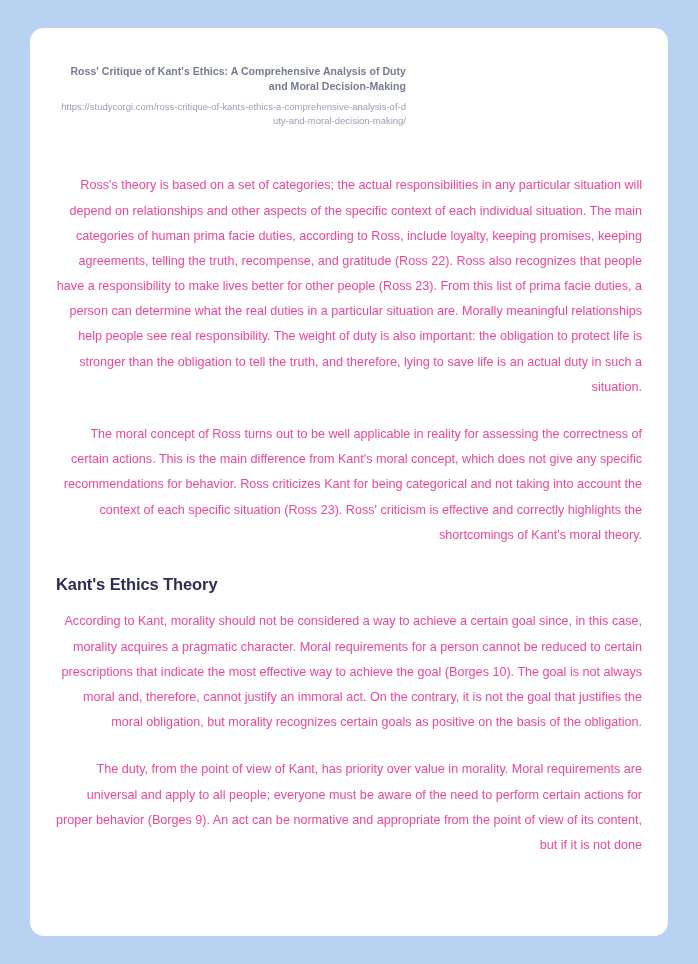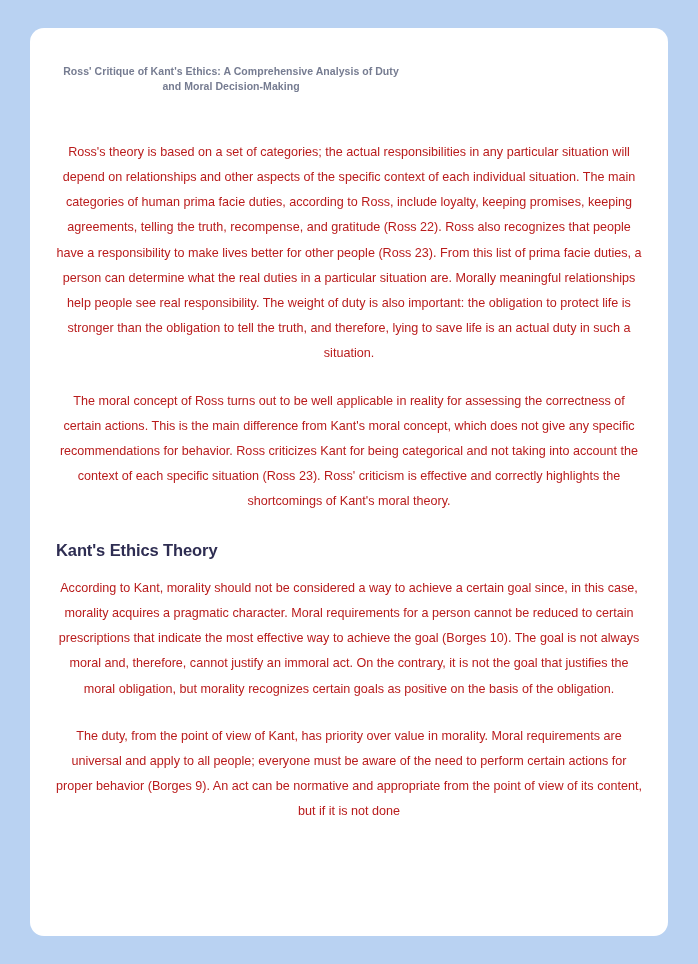--- a/index.html
+++ b/index.html
@@ -60,21 +60,21 @@
   }
   .brand-reg {
     font-size: 13px;
     font-weight: bold;
     color: #221c46;
     vertical-align: super;
     margin-left: 2px;
   }
   .doc-meta {
     flex: 0 1 auto;
-    text-align: center;
+    text-align: right;
     max-width: 350px;
     padding-top: 2px;
   }
   .doc-title {
     font-size: 10.5px;
     font-weight: bold;
     color: #767c91;
     line-height: 1.42;
     letter-spacing: 0.05px;
   }
@@ -89,23 +89,23 @@
 
   
   .doc-body {
     padding: 0 26px;
     box-sizing: border-box;
     margin-top: 46px;
   }
   .para {
     font-size: 12.6px;
     line-height: 2.0;
-    color: #b91c1c;
+    color: #ec4899;
     margin: 0 0 22px 0;
-    text-align: center;
+    text-align: right;
   }
   .para:last-child { margin-bottom: 2px; }
   .section-heading {
     font-size: 16.5px;
     font-weight: bold;
     color: #2e2d52;
     margin: 26px 0 14px 0;
     line-height: 1.3;
     letter-spacing: -0.1px;
   }
@@ -114,20 +114,21 @@
 <body>
 
 <div id="page">
   <div class="card">
 
     <div class="doc-header">
 
 
       <div class="doc-meta">
         <div class="doc-title">Ross' Critique of Kant's Ethics: A Comprehensive Analysis of Duty and Moral Decision-Making</div>
+        <div class="doc-url">https://studycorgi.com/ross-critique-of-kants-ethics-a-comprehensive-analysis-of-duty-and-moral-decision-making/</div>
       </div>
 
     </div>
 
     <div class="doc-body">
       <p class="para">Ross's theory is based on a set of categories; the actual responsibilities in any particular situation will depend on relationships and other aspects of the specific context of each individual situation. The main categories of human prima facie duties, according to Ross, include loyalty, keeping promises, keeping agreements, telling the truth, recompense, and gratitude (Ross 22). Ross also recognizes that people have a responsibility to make lives better for other people (Ross 23). From this list of prima facie duties, a person can determine what the real duties in a particular situation are. Morally meaningful relationships help people see real responsibility. The weight of duty is also important: the obligation to protect life is stronger than the obligation to tell the truth, and therefore, lying to save life is an actual duty in such a situation.</p>
       <p class="para">The moral concept of Ross turns out to be well applicable in reality for assessing the correctness of certain actions. This is the main difference from Kant's moral concept, which does not give any specific recommendations for behavior. Ross criticizes Kant for being categorical and not taking into account the context of each specific situation (Ross 23). Ross' criticism is effective and correctly highlights the shortcomings of Kant's moral theory.</p>
       <h2 class="section-heading">Kant's Ethics Theory</h2>
       <p class="para">According to Kant, morality should not be considered a way to achieve a certain goal since, in this case, morality acquires a pragmatic character. Moral requirements for a person cannot be reduced to certain prescriptions that indicate the most effective way to achieve the goal (Borges 10). The goal is not always moral and, therefore, cannot justify an immoral act. On the contrary, it is not the goal that justifies the moral obligation, but morality recognizes certain goals as positive on the basis of the obligation.</p>
       <p class="para">The duty, from the point of view of Kant, has priority over value in morality. Moral requirements are universal and apply to all people; everyone must be aware of the need to perform certain actions for proper behavior (Borges 9). An act can be normative and appropriate from the point of view of its content, but if it is not done</p>

